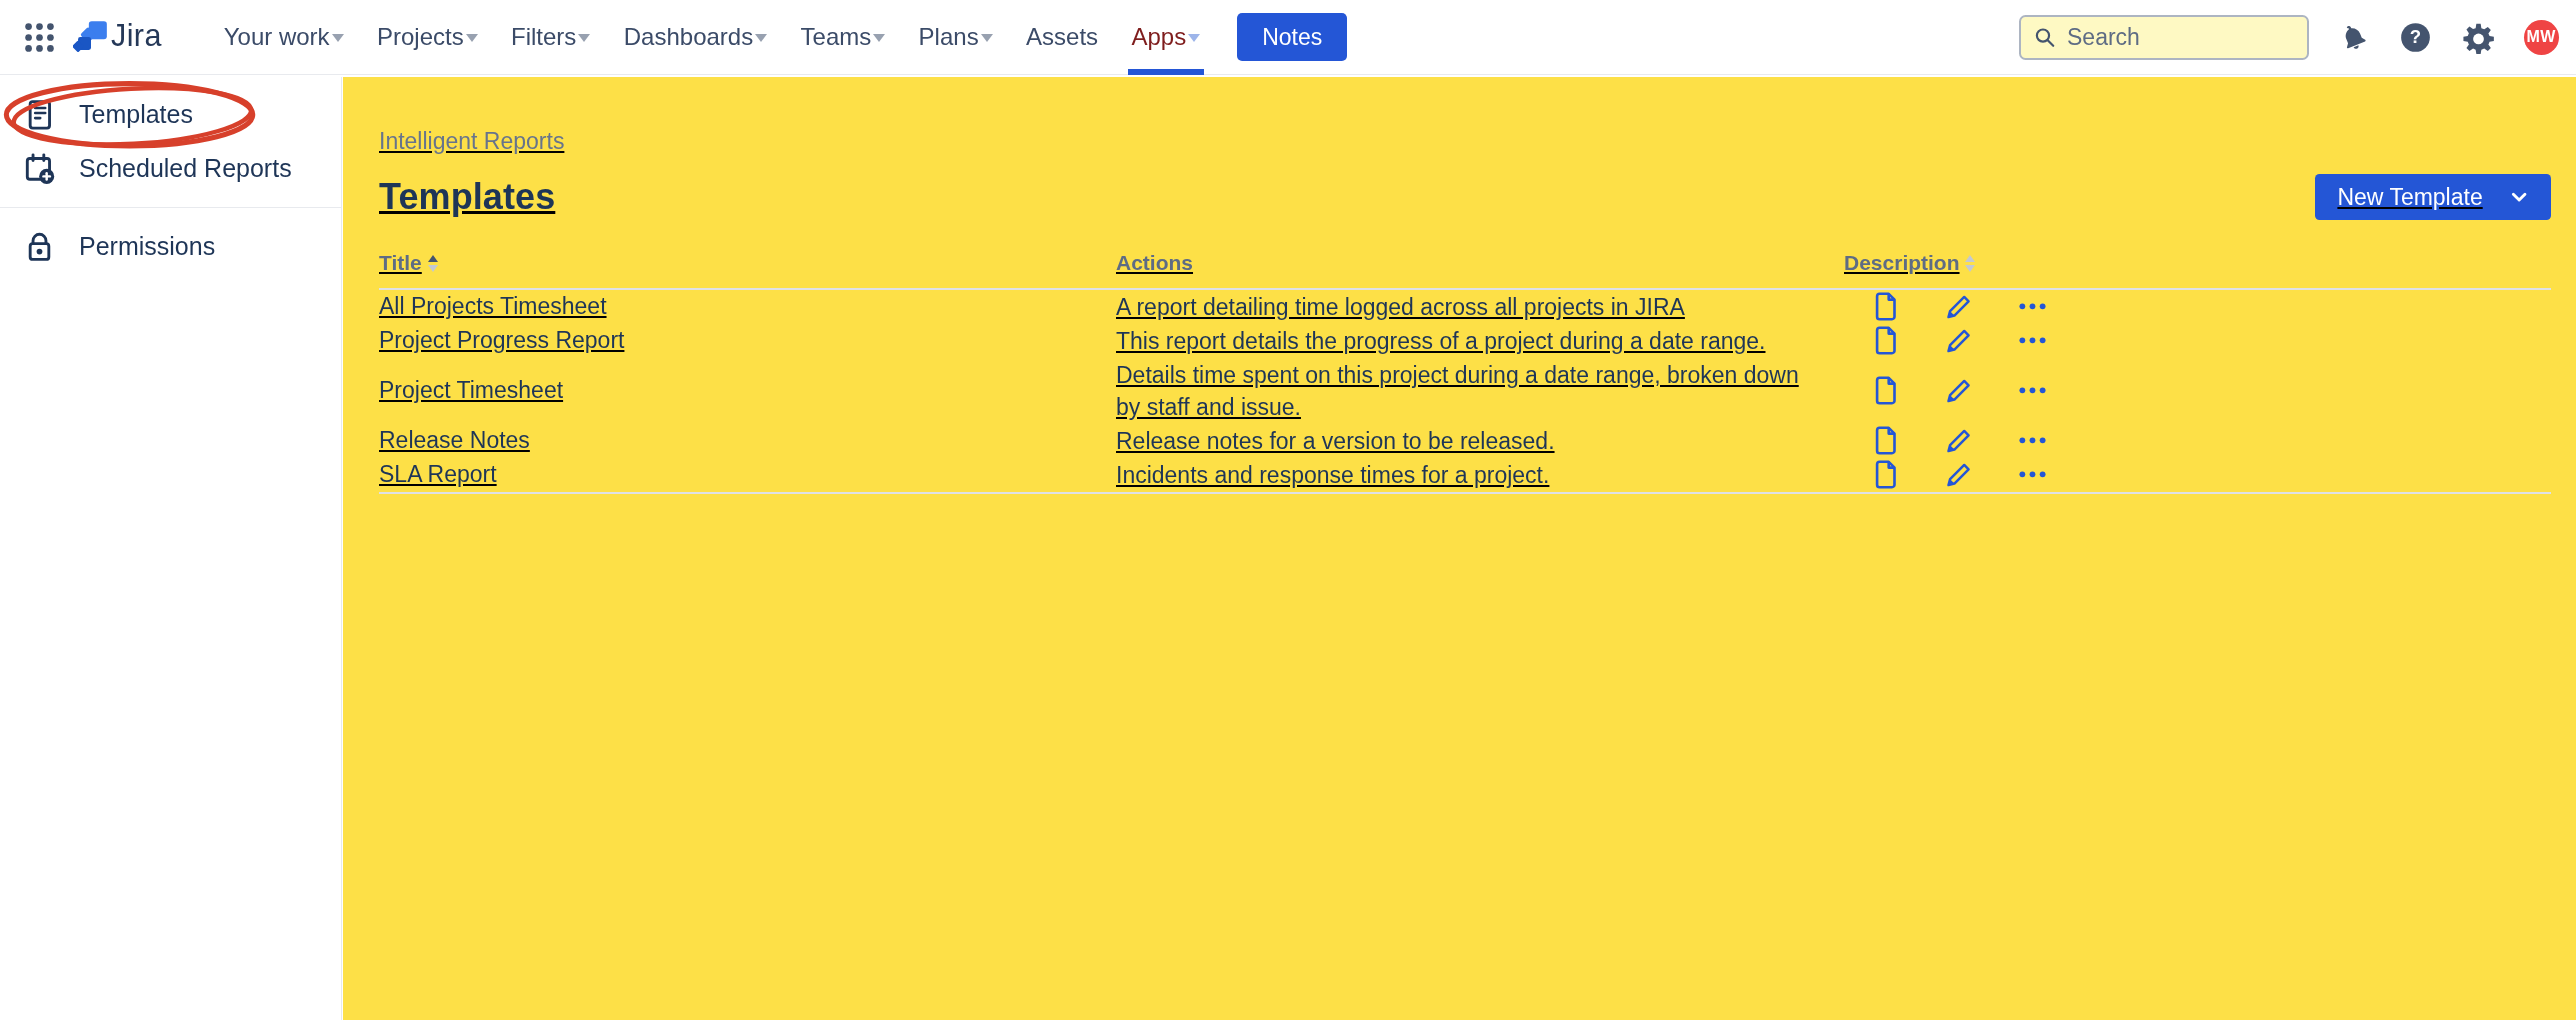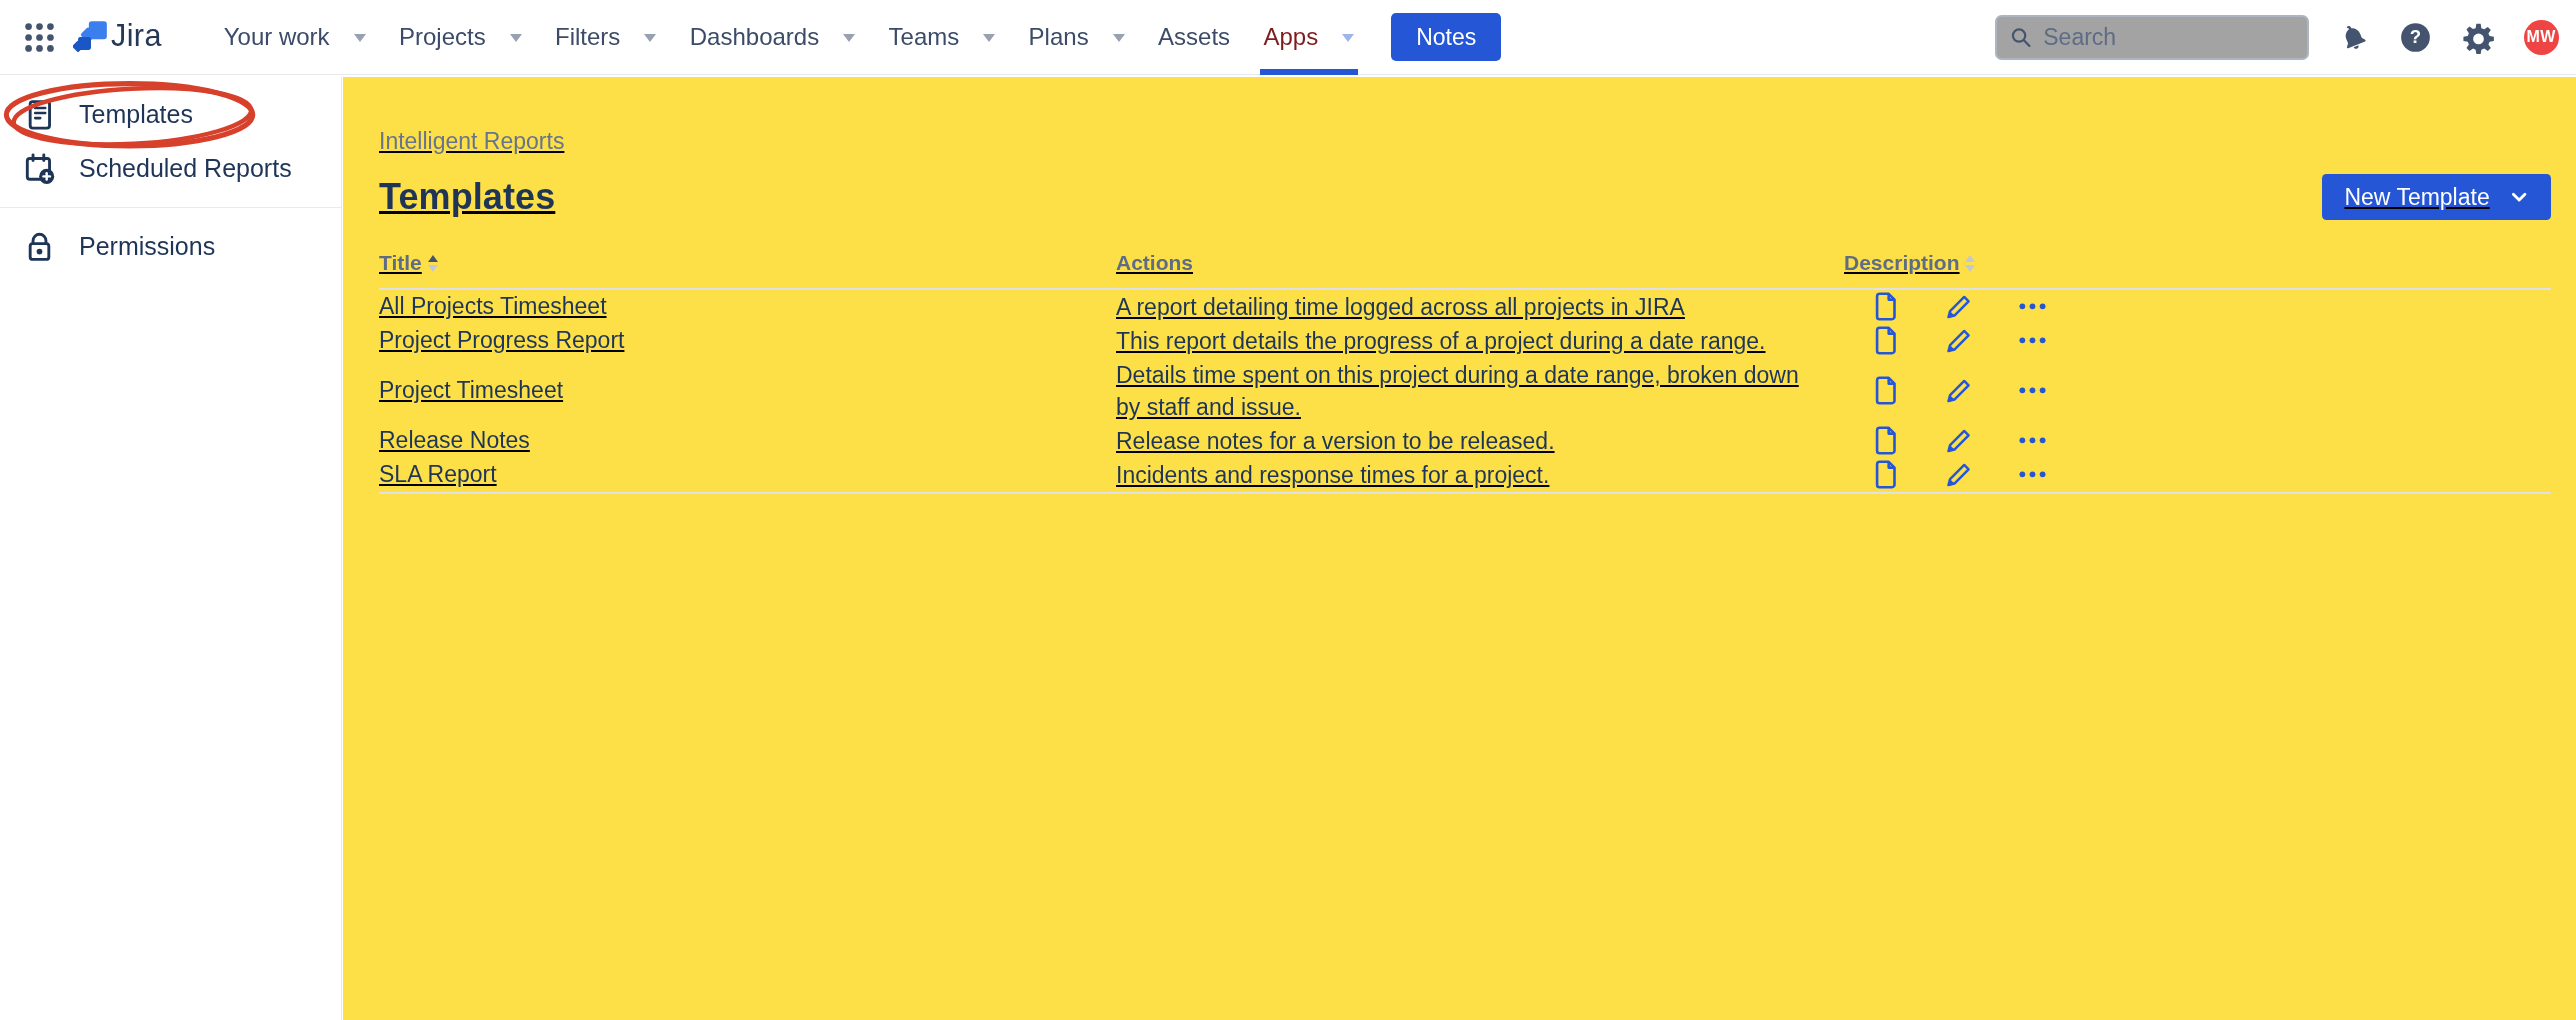--- a/index.html
+++ b/index.html
@@ -10,36 +10,36 @@
   
   .topbar { position:absolute; top:0; left:0; width:2576px; height:75px;
             background:#fff; border-bottom:1.5px solid #E8EAEE;
             display:flex; align-items:center; padding:0 17.4px 0 19px; }
   .iconbtn { display:flex; align-items:center; justify-content:center;
              background:none; border:none; cursor:pointer; }
   .grid-btn { width:41px; height:41px; margin-right:13px; }
   .logo { display:flex; align-items:flex-start; gap:2px; margin-right:7.3px; cursor:pointer; }
   .logo-text { font-size:30.5px; font-weight:500; color:#253858; letter-spacing:0.4px; }
   .nav { display:flex; align-items:center; margin-left:38px; height:75px; }
-  .nav-item { position:relative; display:flex; align-items:center; gap:24px;
+  .nav-item { position:relative; display:flex; align-items:center; gap:2px;
               height:75px; padding:0 16.7px; font-size:24px; font-weight:500;
               color:#3B4B68; cursor:pointer; white-space:nowrap; }
   .nav-item .chev { width:0; height:0; border-left:6.5px solid transparent;
               border-right:6.5px solid transparent; border-top:8px solid #98A1B0;
               margin-top:2.9px; }
   .nav-item.active { color:#7f1d1d; }
   .nav-item.active .chev { border-top-color:#9DB5EA; }
   .nav-item.active::after { content:""; position:absolute; left:13px; right:13px;
               bottom:0; height:5.8px; background:#2456D6; }
   .create-btn { margin-left:20.3px; height:48px; padding:0 25px; background:#2456D6;
               color:#fff; font-size:23px; font-weight:500; border:none;
               border-radius:5.1px; cursor:pointer; font-family:inherit; }
   .top-spacer { flex:1; }
-  .search-wrap { display:flex; align-items:center; gap:11.6px; width:314px; height:45px;
-              border:2.2px solid #ADB5C2; border-radius:6.5px; padding:0 13px; background:#a3a3a3; }
+  .search-wrap { display:flex; align-items:center; gap:11.6px; width:290px; height:45px;
+              border:2.2px solid #ADB5C2; border-radius:6.5px; padding:0 13px; background:#fef9c3; }
   .search-wrap input { border:none; outline:none; font-size:23px; color:#253858;
               width:100%; font-family:inherit; background:transparent; }
   .search-wrap input::placeholder { color:#5E6C84; opacity:1; }
   .top-iconbtn { width:38px; height:38px; margin-left:25px; }
   .avatar { width:35px; height:35px; border-radius:50%; background:#ef4444; color:#fff;
               font-size:16px; font-weight:700; display:flex; align-items:center;
               justify-content:center; margin-left:26px; cursor:pointer; letter-spacing:0.4px; }
 
   
   .sidebar { position:absolute; top:77px; left:0; bottom:0; width:342px;
@@ -51,21 +51,21 @@
   .annotation { position:absolute; left:1.5px; top:1.5px; width:258px; height:73px;
              pointer-events:none; }
 
   
   .main { position:absolute; top:77px; left:343px; right:0; bottom:0;
           padding:51px 25px 0 36px; background:#fde047;text-decoration:underline; }
   .breadcrumb { font-size:23px; color:#67748C; cursor:pointer; }
   .title-row { display:flex; align-items:center; justify-content:space-between;
           margin-top:19px; }
   .page-title { font-size:36px; font-weight:600; color:#1E3557; letter-spacing:0.1px; }
-  .new-template-btn { display:flex; align-items:center; gap:19px; height:46px;
+  .new-template-btn { display:flex; align-items:center; gap:26px; height:46px;
           padding:0 22px; background:#2456D6; border:none; border-radius:4.4px;
           color:#fff; font-size:23px; font-weight:500; cursor:pointer; font-family:inherit; }
 
   .table { margin-top:30.5px; }
   .t-head { display:grid; grid-template-columns:737px 728px auto;
           padding-bottom:13px; border-bottom:2.2px solid #DFE1E6; }
   .t-h { display:flex; align-items:center; gap:5.8px; font-size:21px; font-weight:700;
           color:#5E6C84; cursor:pointer; }
   .sorters { display:flex; flex-direction:column; gap:2.9px; margin-top:1.5px; }
   .tri-up { width:0; height:0; border-left:5.8px solid transparent;

